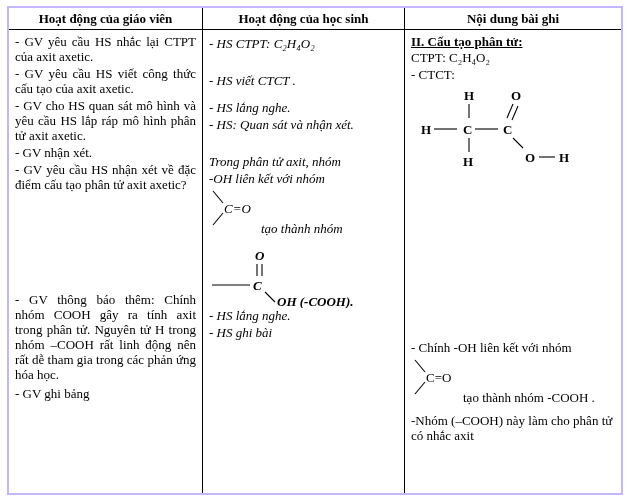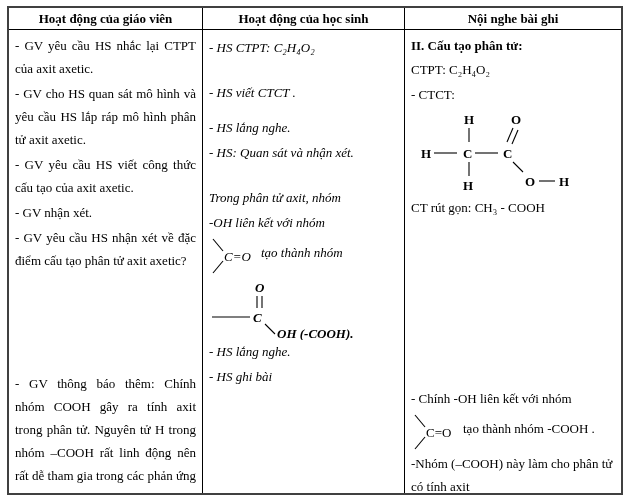--- a/index.html
+++ b/index.html
@@ -9,59 +9,60 @@
     background: #ffffff;
     color: #000;
     font-family: "Liberation Serif", "DejaVu Serif", serif;
     font-size: 13px;
     position: relative;
     overflow: hidden;
   }
   .doc-table {
     position: absolute; left: 7px; top: 6px;
     width: 616px; height: 489px;
-    border: 2px solid #404040;
+    border: 2px solid #c4b5fd;
     background: #fff;
     display: grid;
     grid-template-columns: 194px 202px 1fr;
     grid-template-rows: 22px 1fr;
   }
   .hcell {
     border-bottom: 1px solid #000;
     font-weight: bold;
     text-align: center;
     padding-top: 3px;
     font-size: 13px;
     overflow: hidden;
     white-space: nowrap;
   }
   .br { border-right: 1px solid #000; }
   .bcell {
     padding: 4px 6px;
-    line-height: 23px;
+    line-height: 15px;
     overflow: hidden;
   }
   .bcell p { margin: 0 0 2px 0; }
   .just p { text-align: justify; }
   .t-block2 { margin-top: 100px; }
   .t-block2 .ghibang { margin-top: 4px; }
 
   .s-cell { padding-top: 6px; font-style: italic; }
   .mb22 { margin-bottom: 22px !important; }
   .mb8  { margin-bottom: 8px  !important; }
   .mb12 { margin-bottom: 12px !important; }
   .mb2  { margin-bottom: 2px  !important; }
   .trong-block { margin-top: 22px; }
-  .frag-row { display: flex; align-items: center; gap: 4px; margin-top: 2px; }
-  .frag-row .frag-caption { padding-bottom: 8px; }
+  .frag-row { display: flex; align-items: flex-start; gap: 4px; margin-top: 2px; }
+  .frag-row .frag-caption { padding-bottom: 8px; margin-top: 33px; }
   .listen { margin-top: 2px; }
   .write  { margin-top: 88px; }
 
   .heading-underline {
     font-weight: bold;
+    text-decoration: underline;
     margin-bottom: 1px !important;
   }
   .ctct-label { margin-top: 26px; }
   .acetic-svg { display: block; margin: 2px 0 0 4px; }
   .c-bottom { margin-top: 168px; }
   .c-bottom .frag-row { margin-top: 0; }
 
   svg line { stroke: #000; stroke-width: 1.1; }
   svg text {
     font-family: "Liberation Serif", "DejaVu Serif", serif;
@@ -71,26 +72,26 @@
   }
   svg text.co { font-weight: normal; }
 </style>
 </head>
 <body>
 
 <div class="doc-table">
 
   <div class="hcell br">Hoạt động của giáo viên</div>
   <div class="hcell br">Hoạt động của học sinh</div>
-  <div class="hcell">Nội nghe bài ghi</div>
+  <div class="hcell">Nội dung bài ghi</div>
 
   <div class="bcell br just">
     <p>- GV yêu cầu HS nhắc lại CTPT của axit axetic.</p>
+    <p>- GV yêu cầu HS viết công thức cấu tạo của axit axetic.</p>
     <p>- GV cho HS quan sát mô hình  và yêu cầu HS lắp ráp mô hình phân tử axit axetic.</p>
-    <p>- GV yêu cầu HS viết công thức cấu tạo của axit axetic.</p>
     <p>- GV nhận xét.</p>
     <p>- GV yêu cầu HS nhận xét về đặc điểm cấu tạo phân tử axit axetic?</p>
     <div class="t-block2">
       <p>- GV thông báo thêm: Chính nhóm COOH gây ra tính axit trong phân tử. Nguyên tử H trong nhóm –COOH rất linh động nên rất dễ tham gia trong các phản ứng hóa học.</p>
       <p class="ghibang">- GV ghi bảng</p>
     </div>
   </div>
 
   <div class="bcell br s-cell">
     <p class="mb22">- HS CTPT: C₂H₄O₂</p>
@@ -146,29 +147,28 @@
       <line x1="60" y1="45" x2="83" y2="45"></line>
       <text x="88" y="50">C</text>
       <line x1="54" y1="54" x2="54" y2="68"></line>
       <text x="48" y="82">H</text>
       <line x1="98" y1="54" x2="108" y2="64"></line>
       <text x="110" y="78">O</text>
       <line x1="124" y1="73" x2="140" y2="73"></line>
       <text x="144" y="78">H</text>
     </svg>
 
-    <p>CT rút gọn: CH₃ - COOH</p>
 
     <div class="c-bottom">
       <p>- Chính -OH liên kết với nhóm</p>
       <div class="frag-row">
         <svg width="48" height="40" viewBox="0 0 48 40">
           <line x1="4" y1="3" x2="14" y2="15"></line>
           <line x1="4" y1="37" x2="14" y2="25"></line>
           <text class="co" x="15" y="25">C=O</text>
         </svg>
         <span class="frag-caption">tạo thành nhóm -COOH .</span>
       </div>
-      <p>-Nhóm (–COOH) này làm cho phân tử có tính axit</p>
+      <p>-Nhóm (–COOH) này làm cho phân tử có nhắc axit</p>
     </div>
   </div>
 
 </div>
 
 </body></html>

